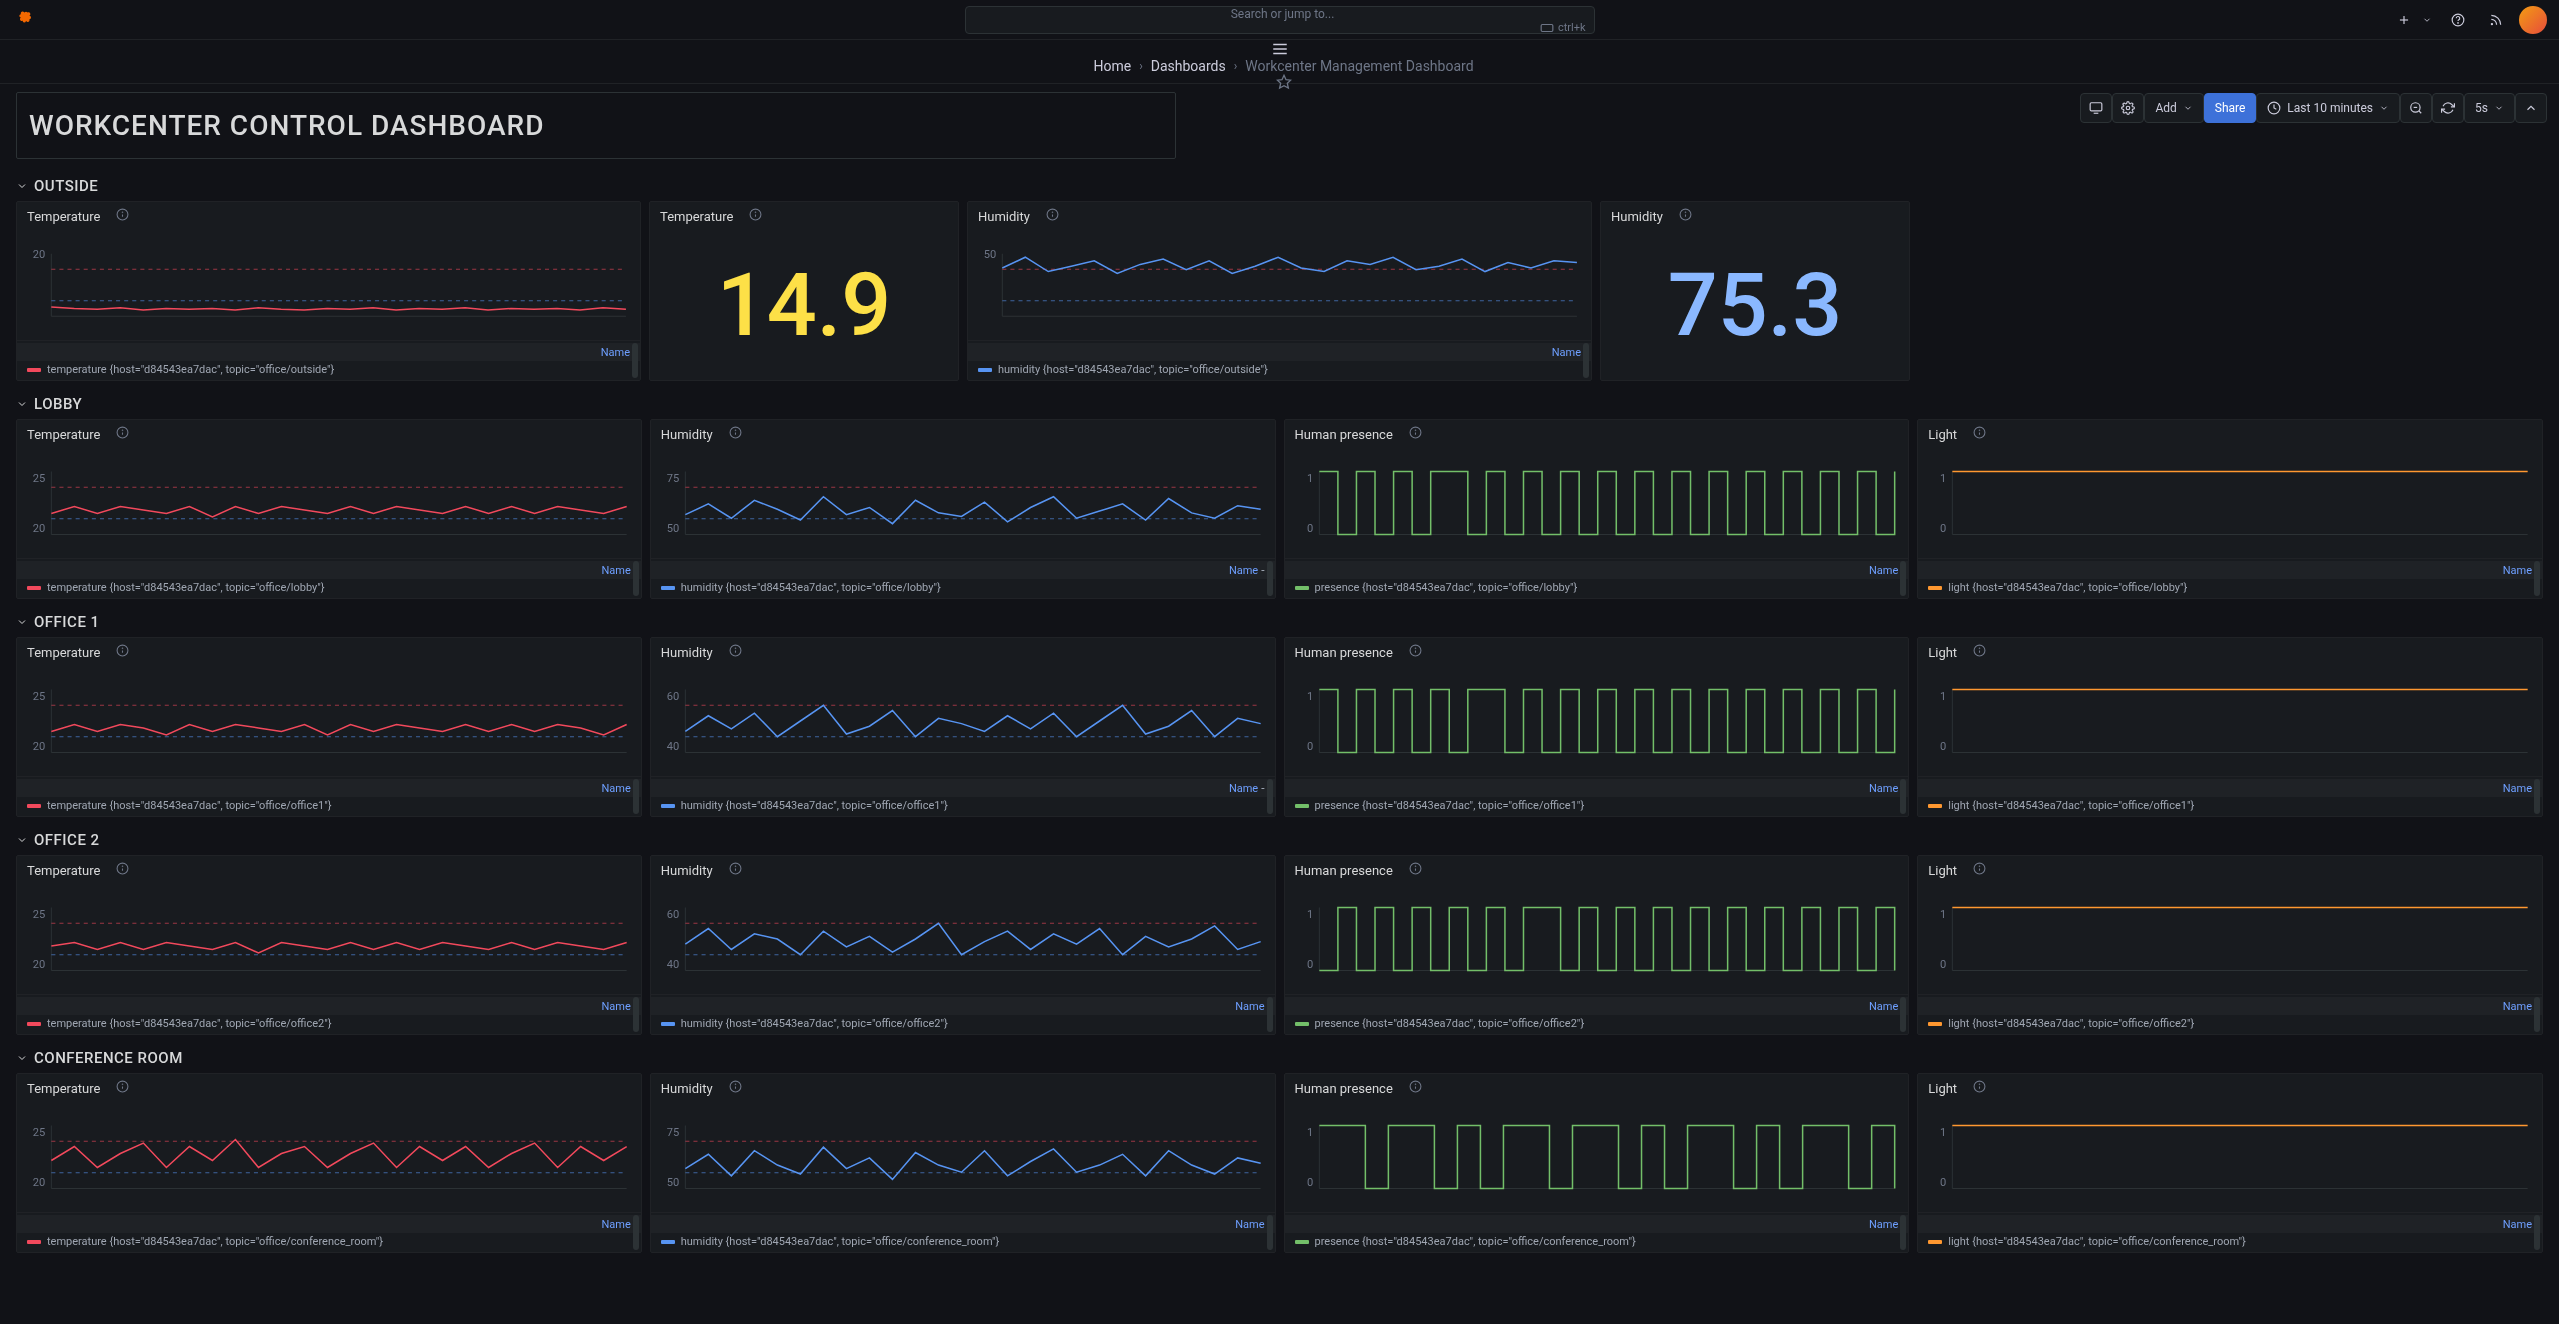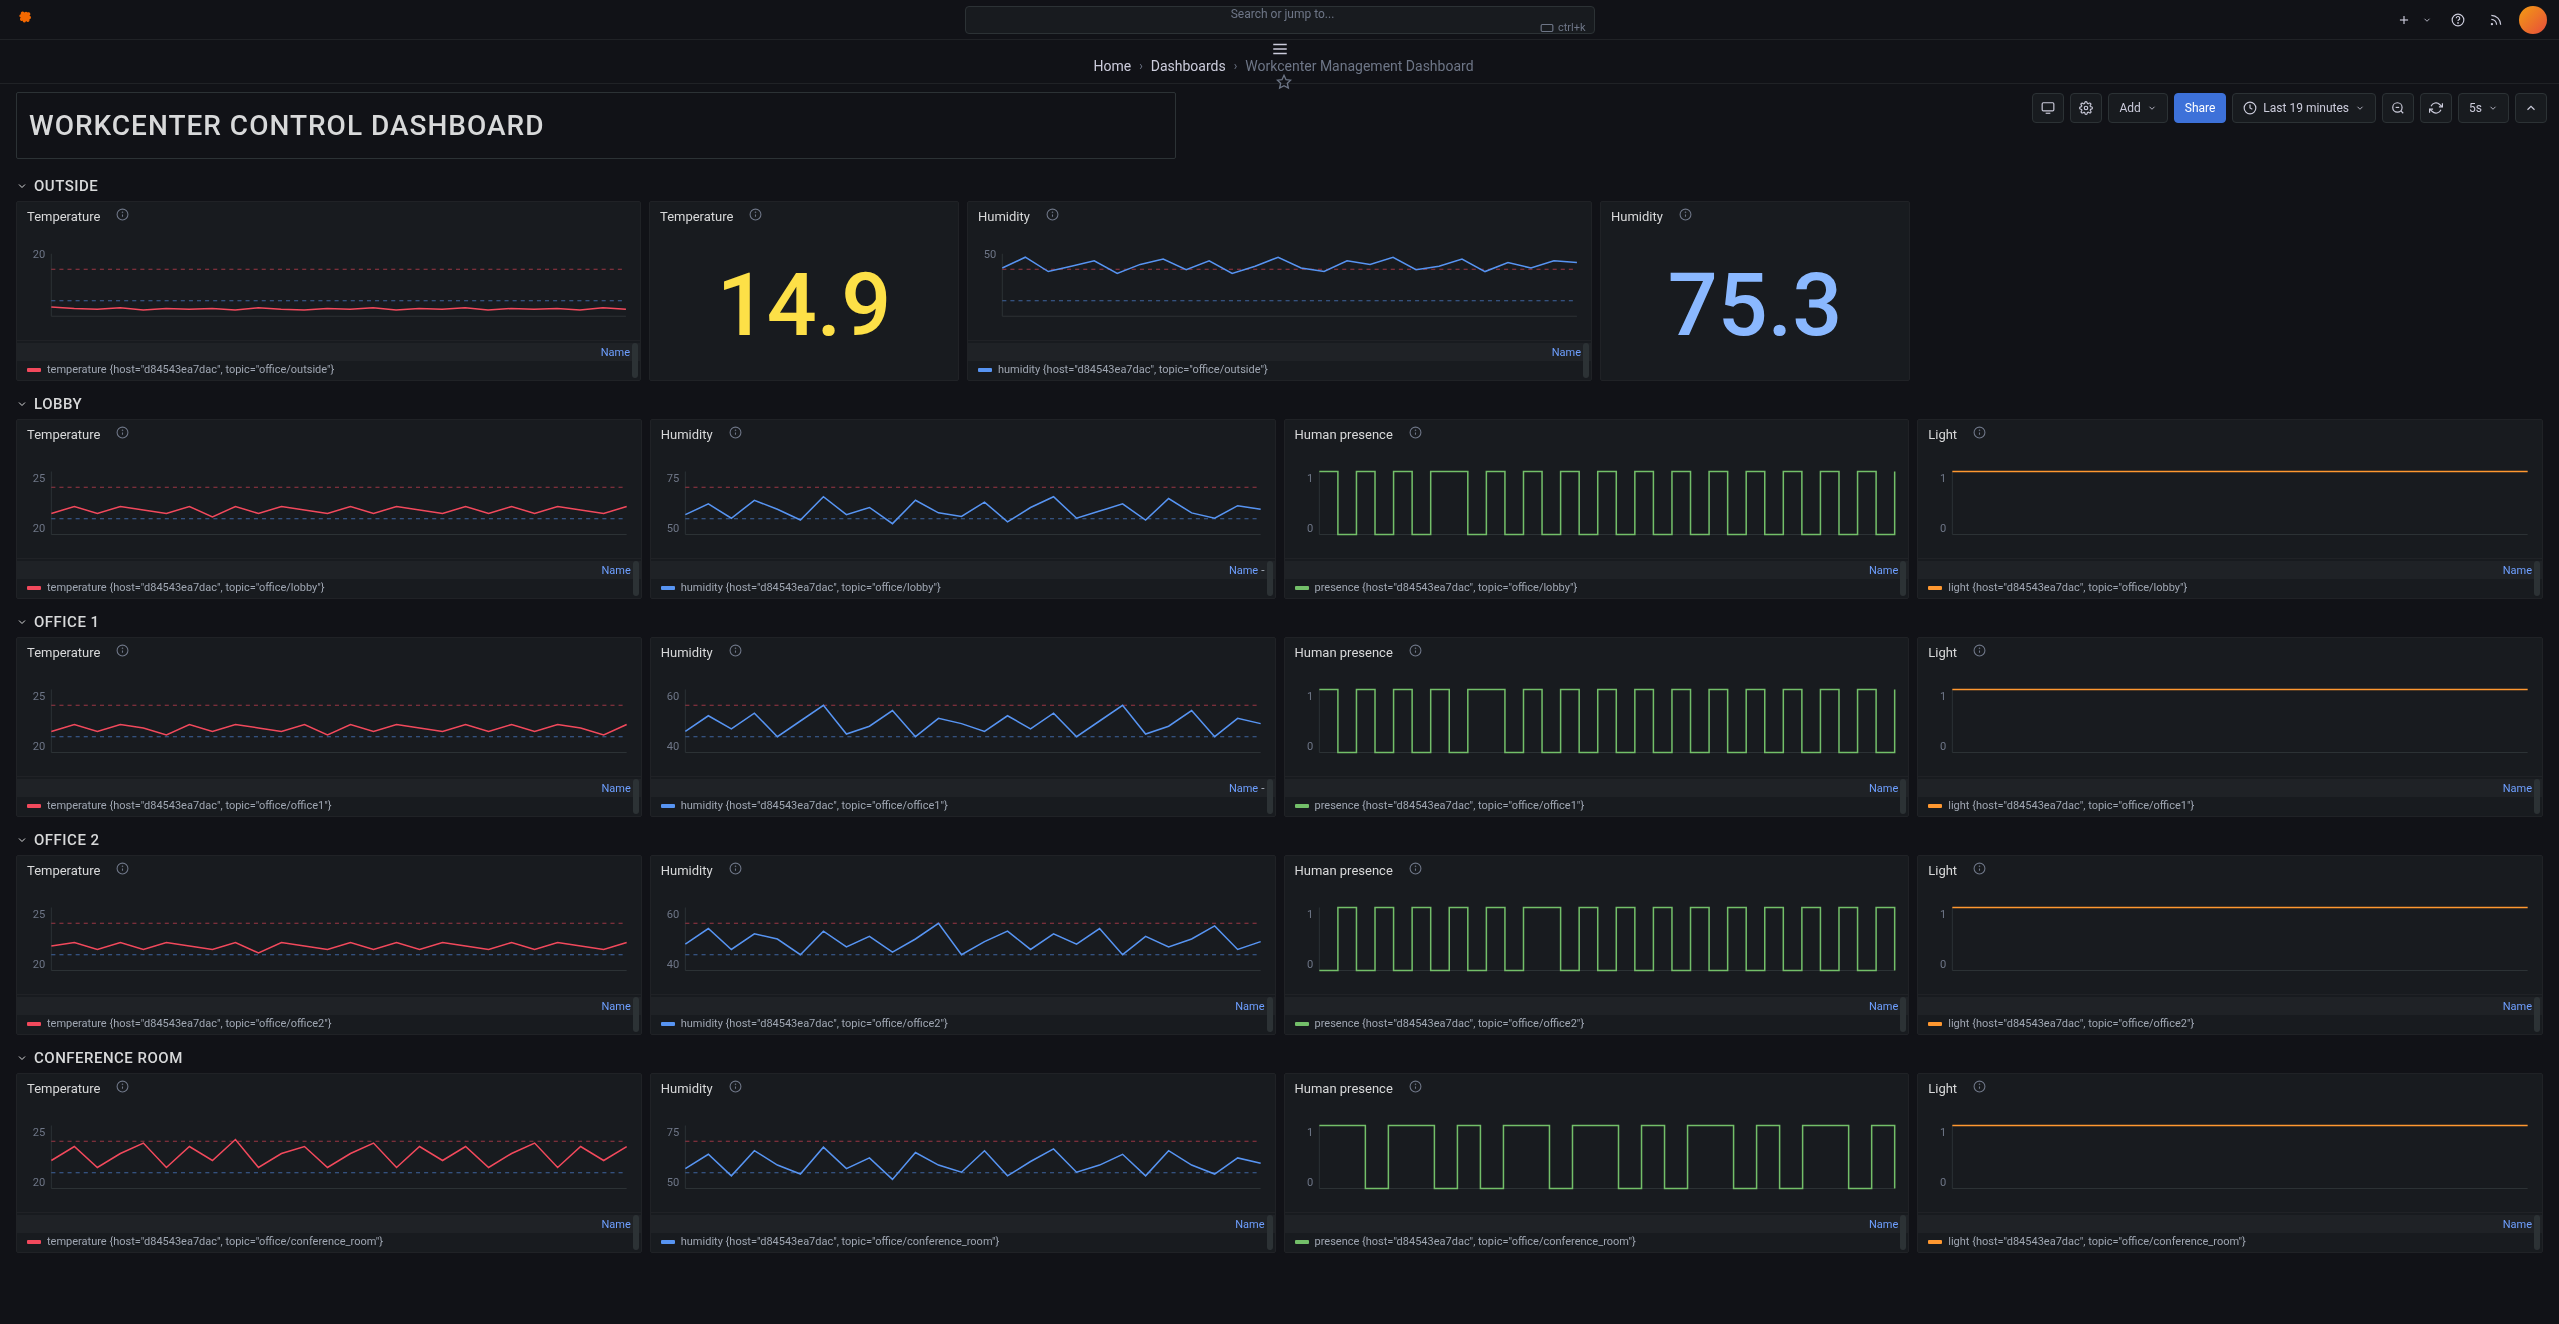--- a/index.html
+++ b/index.html
@@ -16,21 +16,21 @@
 .avatar { width:28px; height:28px; border-radius:50%; background:linear-gradient(135deg,#f39c12,#e74c3c); }
 
 
 .navbar { height:44px; display:flex; align-items:center; padding:0 12px; border-bottom:1px solid #202226;flex-direction:column; }
 .menu-btn { width:32px; height:32px; display:flex; align-items:center; justify-content:center; cursor:pointer; }
 .breadcrumb { display:flex; align-items:center; gap:8px; margin-left:8px; }
 .breadcrumb a { color:#ccccdc; text-decoration:none; font-size:14px; }
 .breadcrumb .sep { color:#6e7687; }
 .breadcrumb .current { color:#6e7687; font-size:14px; }
 .star-btn { margin-left:8px; cursor:pointer; color:#6e7687; }
-.nav-right { margin-left:auto; display:flex; align-items:center; gap:6px; }
+.nav-right { margin-left:auto; display:flex; align-items:center; gap:0; }
 .nav-btn { height:30px; padding:0 10px; background:#181b1f; border:1px solid #2c3235; border-radius:4px; display:flex; align-items:center; gap:6px; cursor:pointer; font-size:12px; color:#ccccdc; }
 .nav-btn.share { background:#3d71d9; border-color:#3d71d9; color:#fff; }
 .nav-btn.icon-only { padding:0; width:32px; justify-content:center; }
 
 
 .content { padding:8px 16px; height:calc(100% - 84px); overflow-y:auto; }
 .title-bar { border:1px solid #2c3235; border-radius:2px; padding:16px 12px; margin-bottom:12px; max-width:1160px; }
 .title-bar h1 { font-size:28px; font-weight:500; letter-spacing:1px; color:#d8d9da; }
 
 .section-header { display:flex; align-items:center; gap:6px; padding:6px 0; cursor:pointer; font-size:15px; font-weight:500; color:#d8d9da; letter-spacing:0.5px; }
@@ -155,21 +155,21 @@
         </svg>
       </div>
     <div class="nav-btn share">
         <span>Share</span>
       </div>
     <div class="nav-btn">
         <svg class="mini-icon" viewBox="0 0 24 24" fill="none" stroke="currentColor" stroke-width="2">
           <circle cx="12" cy="12" r="10"></circle>
           <polyline points="12 6 12 12 16 14"></polyline>
         </svg>
-        <span>Last 19 minutes</span>
+        <span>Last 10 minutes</span>
         <svg width="10" height="10" viewBox="0 0 24 24" fill="none" stroke="currentColor" stroke-width="2">
           <polyline points="6 9 12 15 18 9"></polyline>
         </svg>
       </div>
     <div class="nav-btn icon-only">
         <svg class="mini-icon" viewBox="0 0 24 24" fill="none" stroke="currentColor" stroke-width="2">
           <circle cx="11" cy="11" r="8"></circle>
           <line x1="21" y1="21" x2="17" y2="17"></line>
           <line x1="8" y1="11" x2="14" y2="11"></line>
         </svg>

